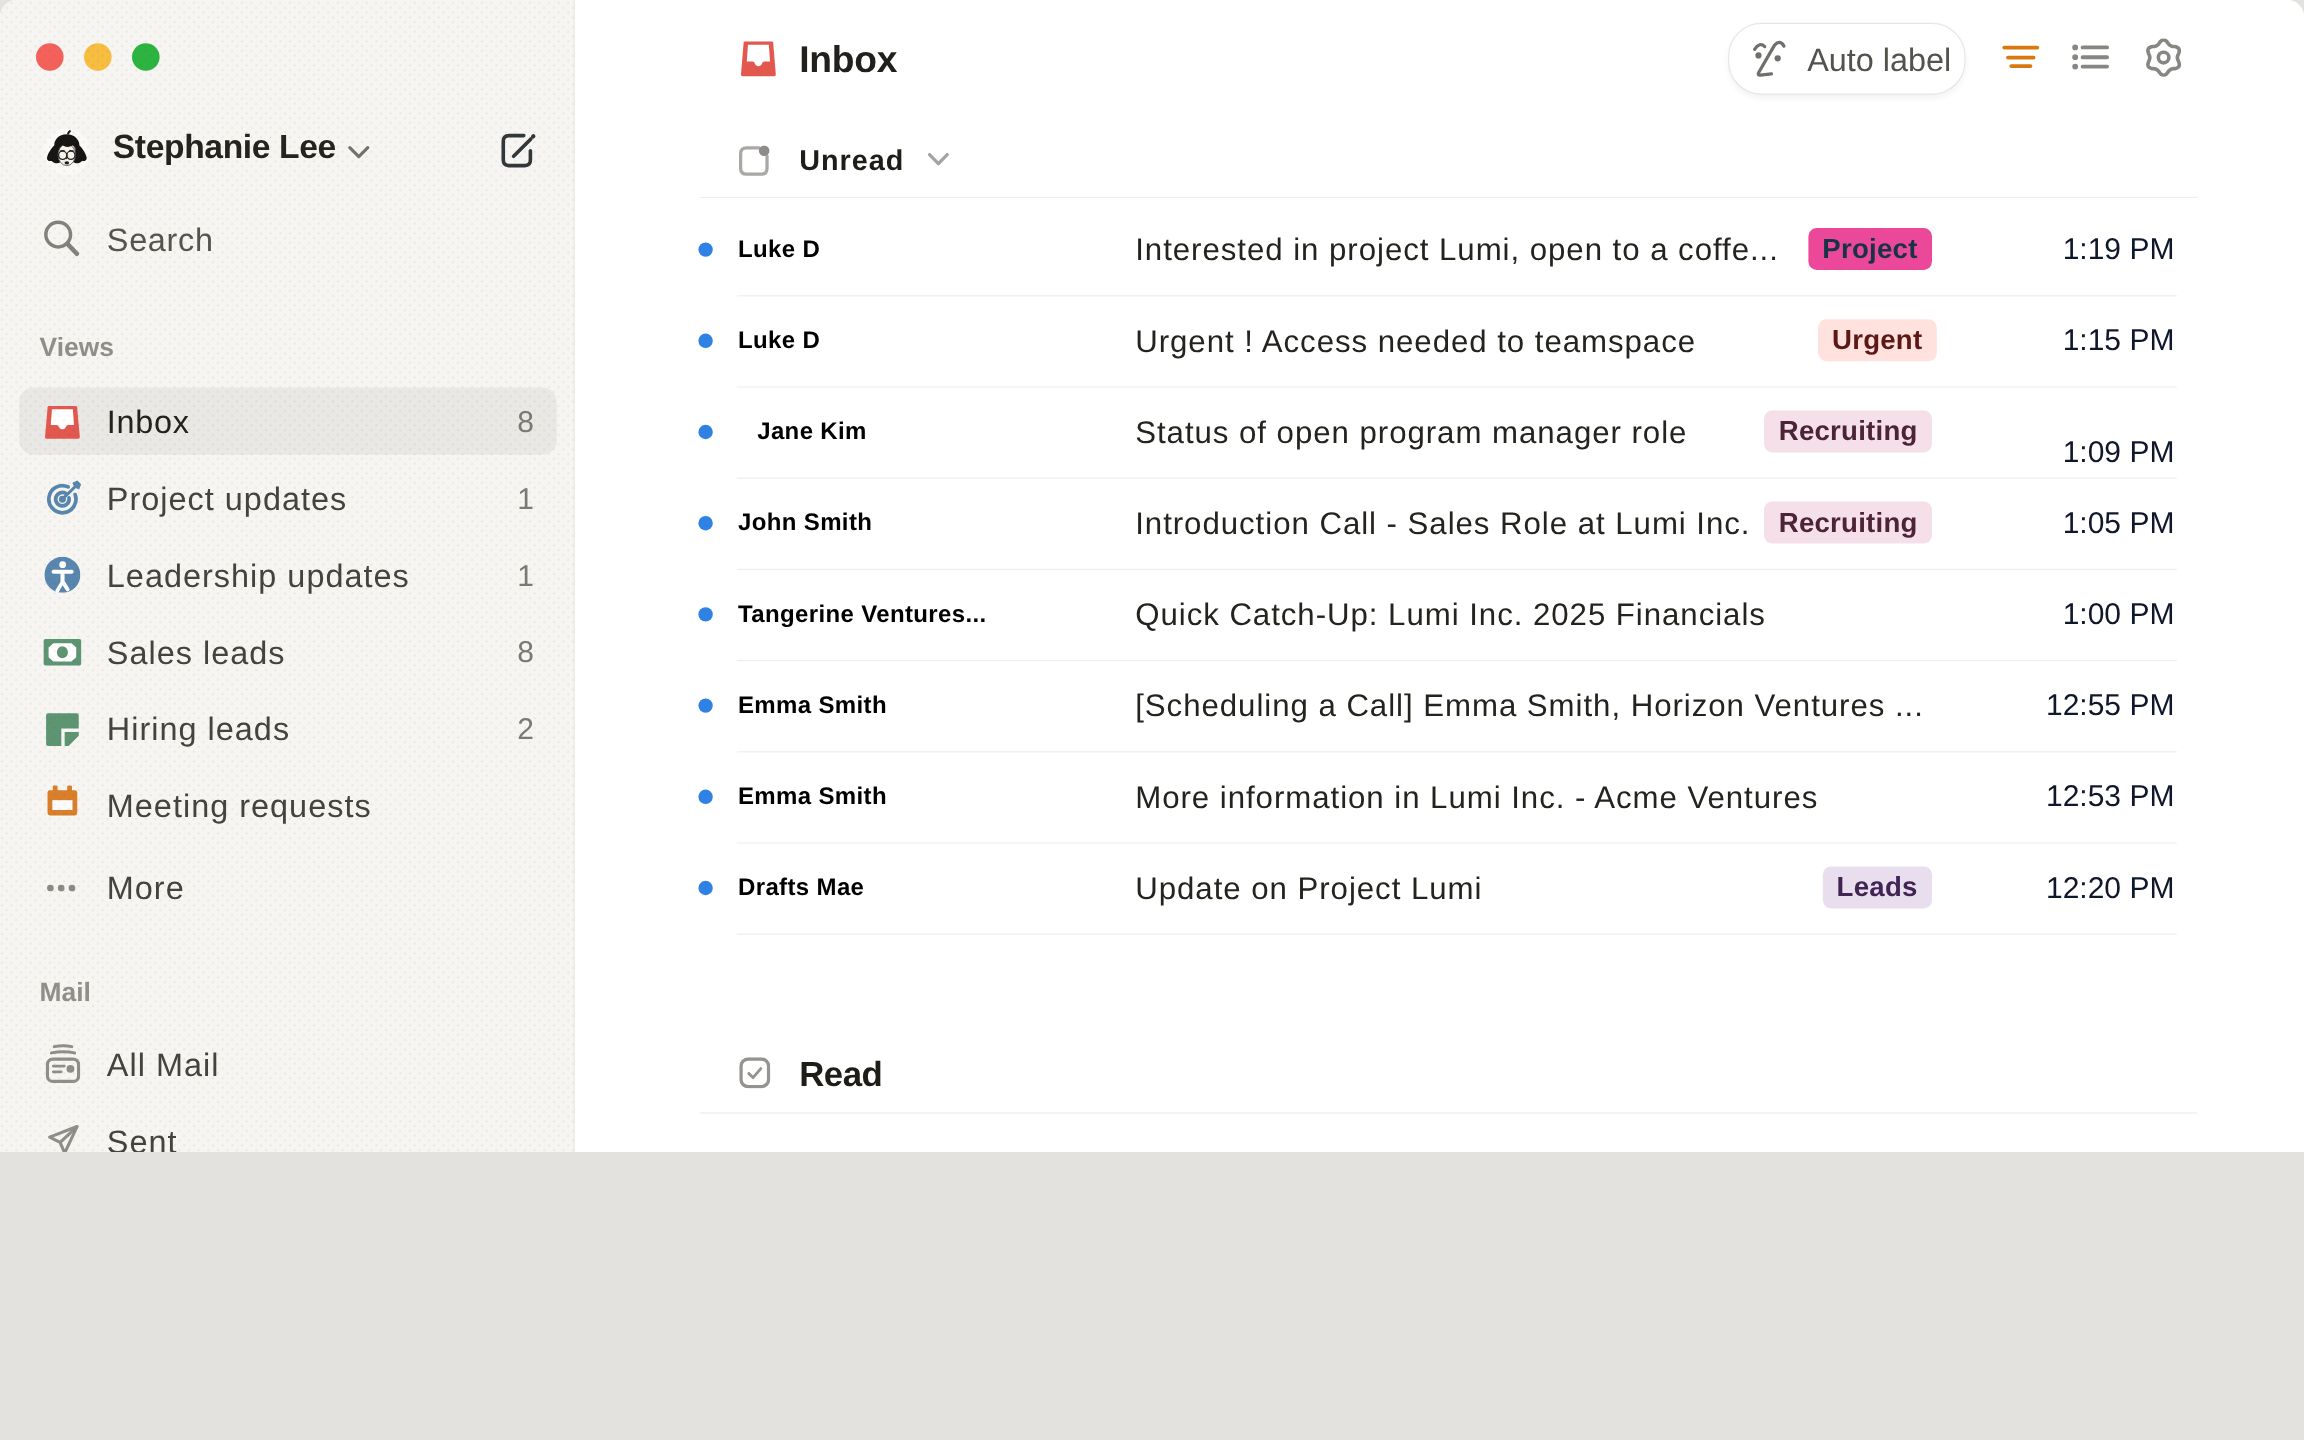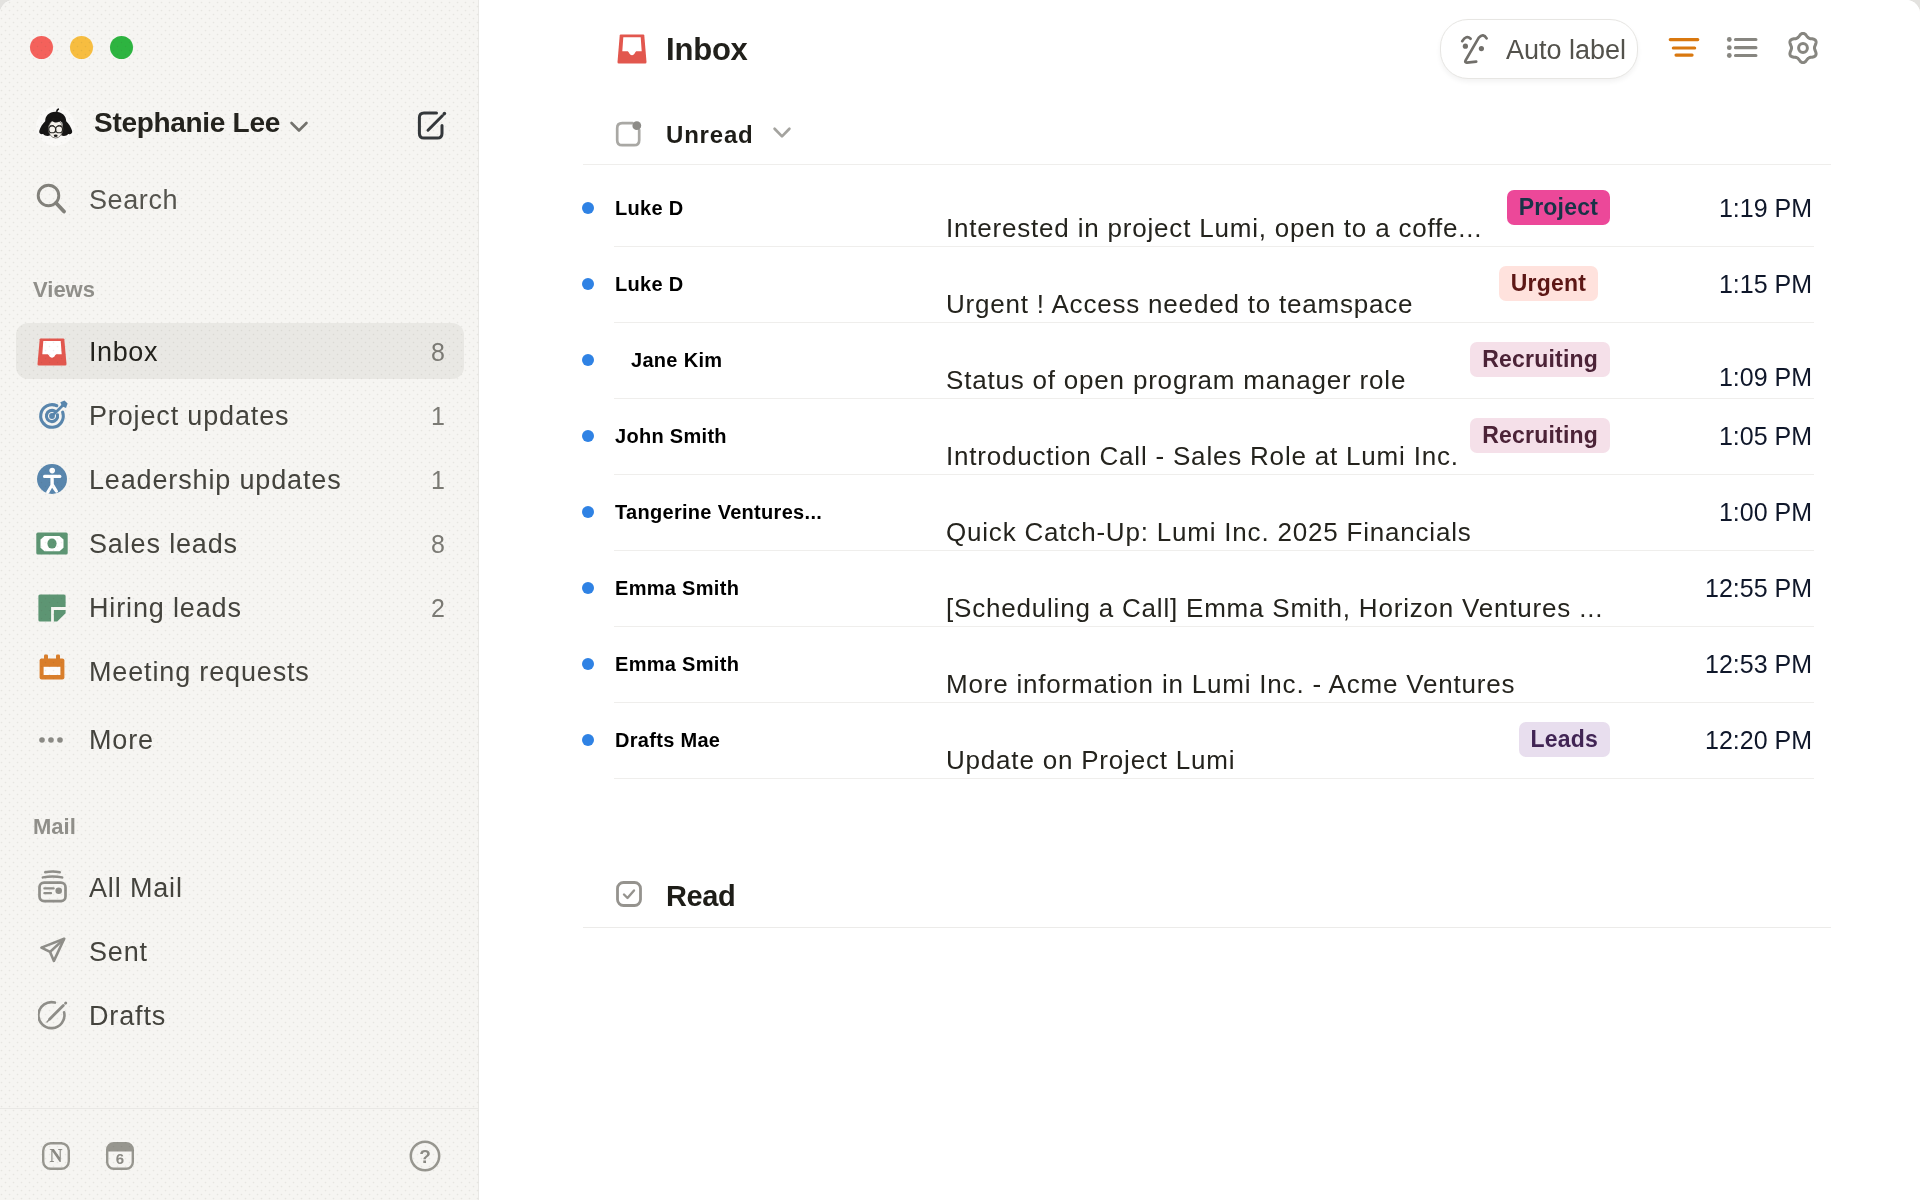--- a/index.html
+++ b/index.html
@@ -1,32 +1,32 @@
 <!DOCTYPE html>
 <html><head>
 <meta charset="utf-8">
 <style>
 * { margin:0; padding:0; box-sizing:border-box; }
 html,body { width:1920px; height:1200px; overflow:hidden; background:#e3e2df; font-family:"Liberation Sans", sans-serif; }
-.win { position:absolute; left:0; top:0; width:1920px; height:1200px; border-radius:14px 14px 0 0; overflow:hidden; background:#fff; }
+.win { position:absolute; left:0; top:0; width:1920px; height:960px; border-radius:14px 14px 0 0; overflow:hidden; background:#fff; }
 .sidebar { position:absolute; left:0; top:0; width:479px; height:1200px; background:#f6f5f2; border-right:1px solid #e9e8e5; }
 .texture { position:absolute; left:0; top:0; pointer-events:none; }
 .tl { position:absolute; top:36px; width:23px; height:23px; border-radius:50%; }
 .abs { position:absolute; line-height:38px; }
 
 .name { font-size:28px; font-weight:700; color:#24231e; letter-spacing:-0.3px; }
 .slabel { font-size:22px; font-weight:700; color:#908f8a; }
 .sitem { font-size:27px; color:#44433d; letter-spacing:0.85px; }
 .scount { font-size:25px; color:#7b7a74; }
 
 .main { position:absolute; left:480px; top:0; width:1440px; height:1200px; background:#fff; }
 .title { font-size:31px; font-weight:700; color:#21201b; letter-spacing:-0.2px; }
 .sechead { font-weight:700; color:#1e1d18; }
 .sender { font-size:20px; font-weight:700; color:#000000; letter-spacing:0.3px;}
-.subject { font-size:26px; color:#24231d; letter-spacing:0.8px;margin-top:20px;}
+.subject { font-size:26px; color:#24231d; letter-spacing:0.8px;}
 .time { font-size:25px; color:#0f172a; }
 .pill { position:absolute; height:35px; border-radius:7px; font-size:23px; font-weight:700; line-height:35px; padding:0 12px; letter-spacing:0.2px; }
 .hdivider { position:absolute; height:1px; background:#efeeec; }
 </style>
 </head>
 <body>
 <div class="win">
   <div class="main">
 
     <svg class="abs" style="left:137px;top:33px;" width="30" height="32" viewBox="0 0 30 30" preserveAspectRatio="none">
@@ -70,21 +70,21 @@
 
     <div class="abs" style="left:102px;top:202px;width:12px;height:12px;border-radius:50%;background:#2f82e4;"></div>
     <div class="abs sender" style="left:135px;top:189px;">Luke D</div>
     <div class="abs subject" style="left:466px;top:189px;">Interested in project Lumi, open to a coffe...</div>
     <div class="pill" style="right:310px;top:190px;background:#ec4899;color:#183347;">Project</div>
     <div class="abs time" style="right:108px;top:189px;">1:19 PM</div>
     <div class="hdivider" style="left:134px;top:245.5px;width:1200px;"></div>
     <div class="abs" style="left:102px;top:278px;width:12px;height:12px;border-radius:50%;background:#2f82e4;"></div>
     <div class="abs sender" style="left:135px;top:265px;">Luke D</div>
     <div class="abs subject" style="left:466px;top:265px;">Urgent ! Access needed to teamspace</div>
-    <div class="pill" style="right:322px;top:266px;background:#ffe2dd;color:#5d1715;">Urgent</div>
+    <div class="pill" style="right:306px;top:266px;background:#ffe2dd;color:#5d1715;">Urgent</div>
     <div class="abs time" style="right:108px;top:265px;">1:15 PM</div>
     <div class="hdivider" style="left:134px;top:321.5px;width:1200px;"></div>
     <div class="abs" style="left:102px;top:354px;width:12px;height:12px;border-radius:50%;background:#2f82e4;"></div>
     <div class="abs sender" style="left:151px;top:341px;text-align:right;">Jane Kim</div>
     <div class="abs subject" style="left:466px;top:341px;">Status of open program manager role</div>
     <div class="pill" style="right:310px;top:342px;background:#f5e0e9;color:#4c2337;">Recruiting</div>
     <div class="abs time" style="right:108px;top:358px;margin-left:48px;">1:09 PM</div>
     <div class="hdivider" style="left:134px;top:397.5px;width:1200px;"></div>
     <div class="abs" style="left:102px;top:430px;width:12px;height:12px;border-radius:50%;background:#2f82e4;"></div>
     <div class="abs sender" style="left:135px;top:417px;">John Smith</div>

